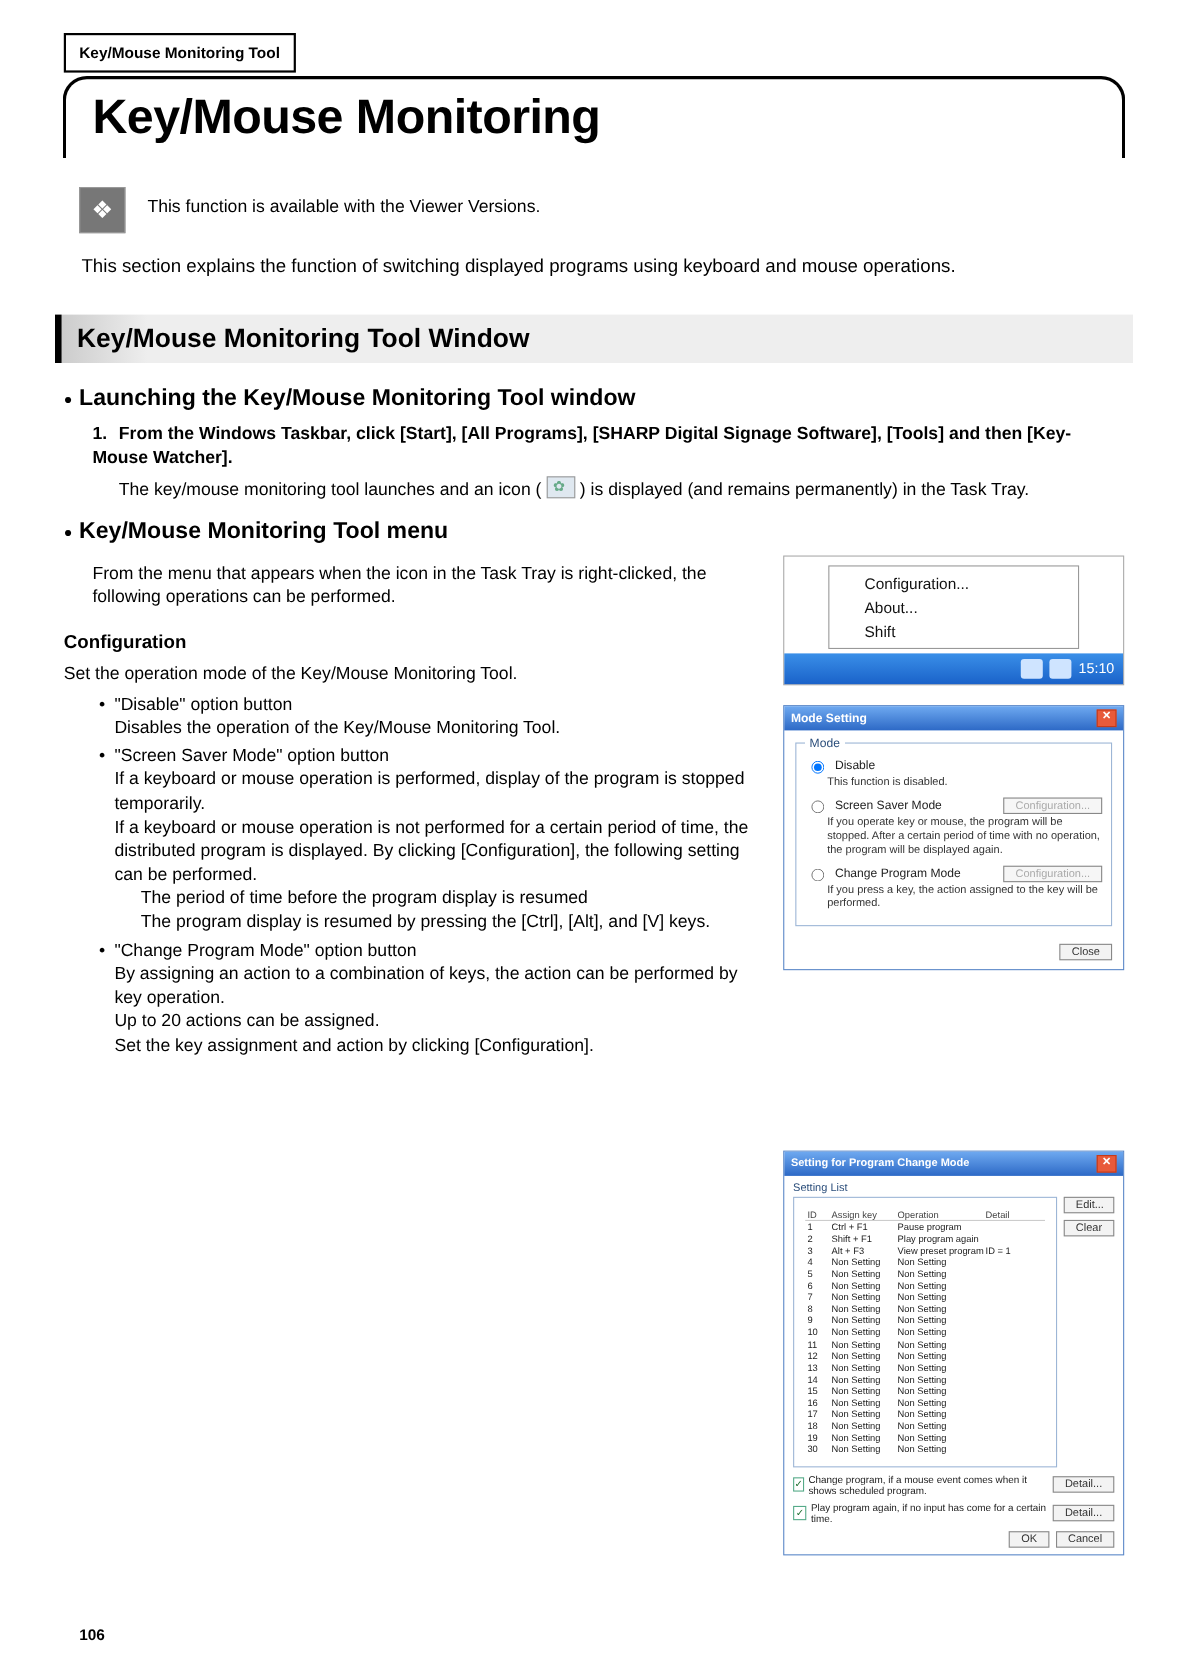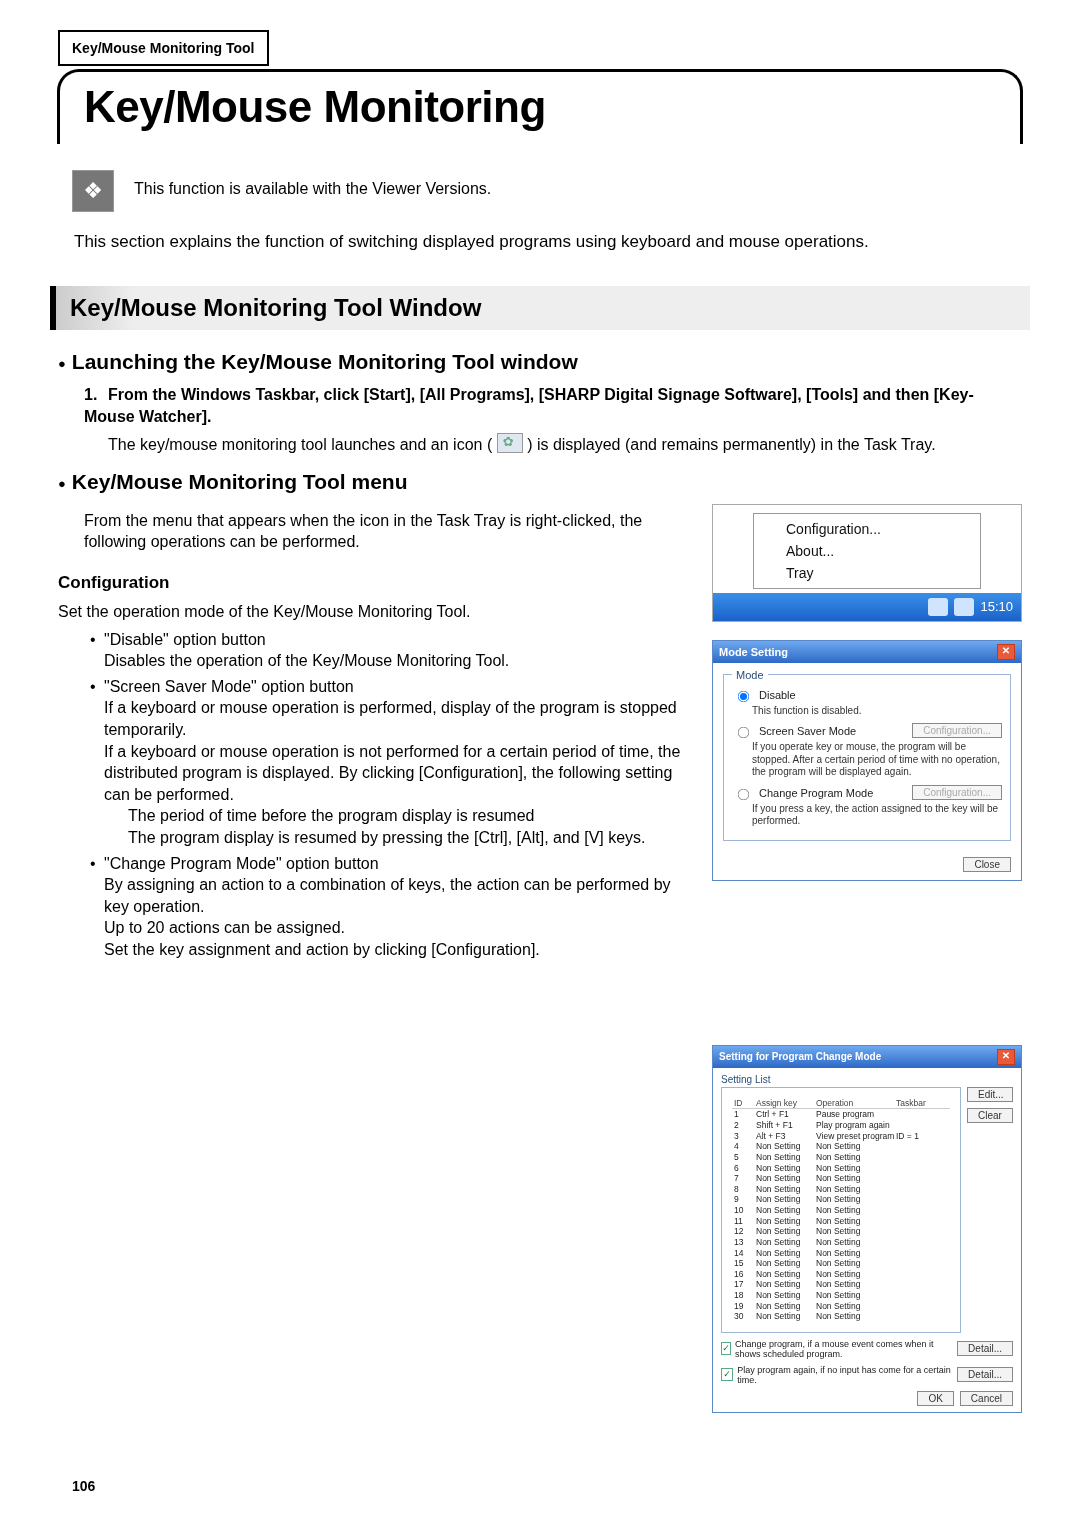--- a/index.html
+++ b/index.html
@@ -229,21 +229,21 @@
     margin: 0 0 4px 0;
     padding: 4px 8px 6px 8px;
   }
   .dlg-body legend {
     font-size: 11px;
     color: #2a4d7a;
     padding: 0 4px;
   }
   .radio-row {
     display: flex;
-    align-items: flex-start;
+    align-items: flex-end;
     justify-content: space-between;
     margin: 2px 0;
   }
   .radio-left {
     display: flex;
     align-items: center;
     gap: 6px;
   }
   .opt-desc {
     margin: 2px 0 6px 20px;
@@ -407,21 +407,21 @@
             </div>
           </div>
         </div>
 
         <div class="right-col">
 
           <div class="ctx-screenshot">
             <div class="ctx-menu">
               <div class="ctx-item">Configuration...</div>
               <div class="ctx-item">About...</div>
-              <div class="ctx-item">Tray</div>
+              <div class="ctx-item">Shift</div>
             </div>
             <div class="ctx-taskbar">
               <span class="tray-chip"></span>
               <span class="tray-chip"></span>
               <span>15:10</span>
             </div>
           </div>
 
           <div style="height:18px"></div>
 
@@ -474,21 +474,21 @@
               <span class="dlg-close">✕</span>
             </div>
             <div class="dlg-body">
               <div class="grouplabel">Setting List</div>
               <div class="listwrap">
                 <div class="listbox">
                   <div class="listhdr">
                     <span>ID</span>
                     <span>Assign key</span>
                     <span>Operation</span>
-                    <span>Taskbar</span>
+                    <span>Detail</span>
                   </div>
                   <div id="list-rows">
                       <div class="listrow">
                         <span>1</span>
                         <span>Ctrl + F1</span>
                         <span>Pause program</span>
                         <span></span>
                       </div>
                       <div class="listrow">
                         <span>2</span>

